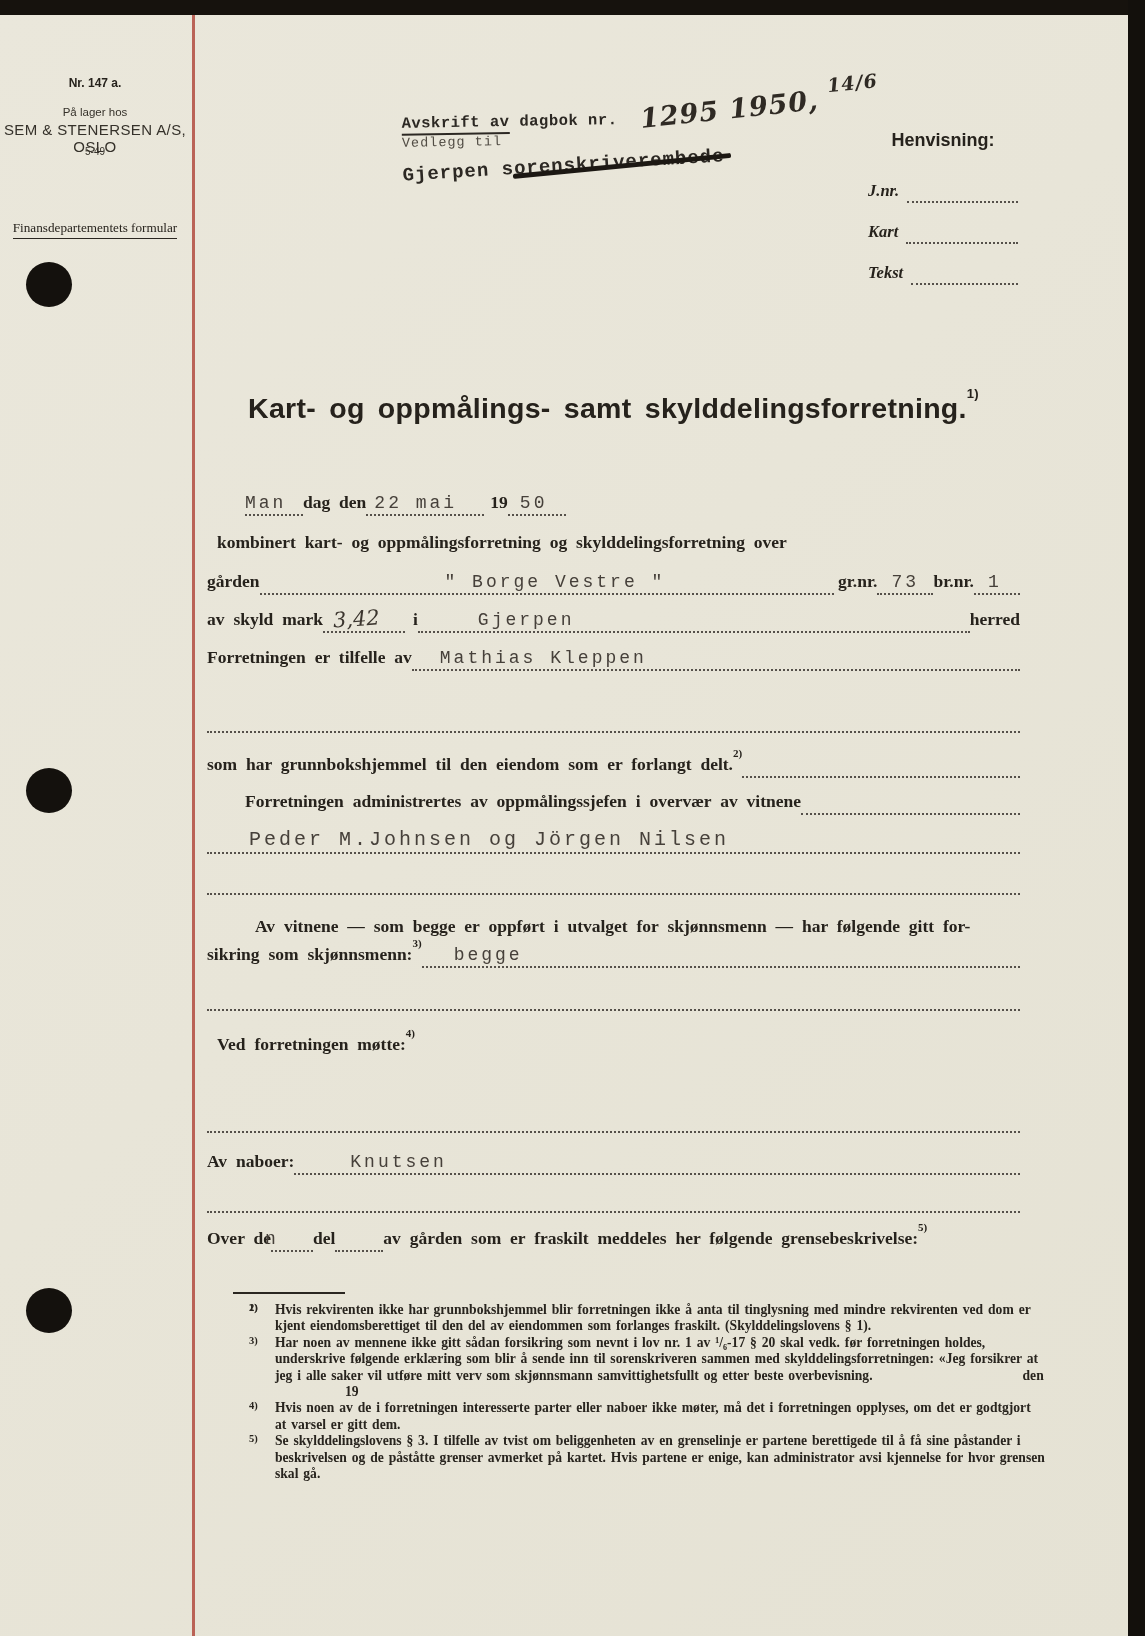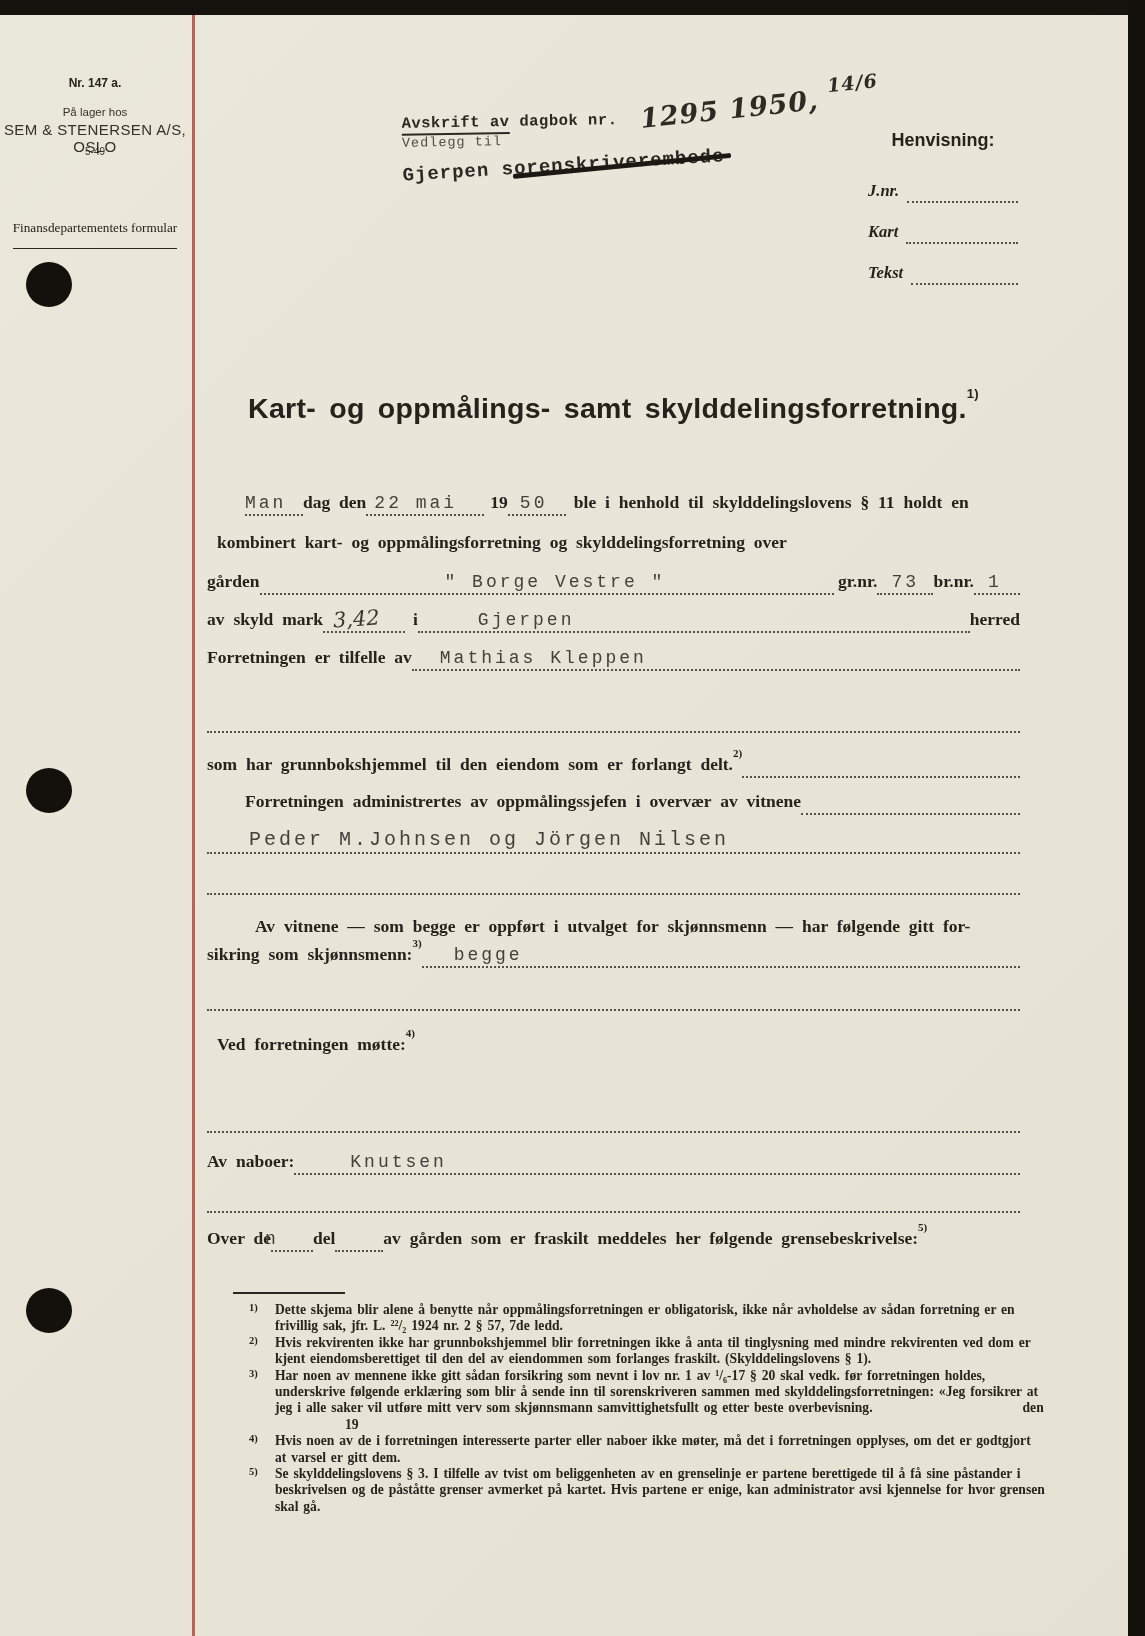--- a/index.html
+++ b/index.html
@@ -17,21 +17,21 @@
   
   .m-num{position:absolute;left:0;top:76px;width:190px;text-align:center;
     font-family:"Liberation Sans",sans-serif;font-weight:bold;font-size:12px;}
   .m-stock1{position:absolute;left:0;top:106px;width:190px;text-align:center;
     font-family:"Liberation Sans",sans-serif;font-size:11.5px;color:#35312a;}
   .m-stock2{position:absolute;left:0;top:121px;width:190px;text-align:center;
     font-family:"Liberation Sans",sans-serif;font-size:15px;letter-spacing:.4px;color:#35312a;}
   .m-code{position:absolute;left:0;top:146px;width:190px;text-align:center;
     font-family:"Liberation Sans",sans-serif;font-size:10px;color:#35312a;}
   .m-dept{position:absolute;left:0;top:220px;width:190px;text-align:center;font-size:13.2px;}
-  .m-dept span{display:inline-block;border-bottom:1.5px solid #2a2620;padding-bottom:12px;}
+  .m-dept span{display:inline-block;border-bottom:1.5px solid #2a2620;padding-bottom:2px;}
 
   
   .stamp{position:absolute;left:402px;top:112px;transform:rotate(-1deg);
     font-family:"Liberation Mono","DejaVu Sans Mono",monospace;color:#2c2823;}
   .stamp-l1{font-size:15.5px;font-weight:bold;letter-spacing:.5px;white-space:nowrap;}
   .stamp-l1 .u{border-bottom:2px solid #2c2823;padding-bottom:1px;}
   .stamp-l1 .r{margin-left:10px;}
   .hand-num{position:absolute;left:238px;top:-22px;width:260px;
     font-family:"DejaVu Serif",serif;font-style:italic;font-size:27px;color:#2f2a24;
     transform:rotate(-5deg);white-space:nowrap;letter-spacing:1px;}
@@ -131,21 +131,20 @@
   <div class="doc-title">
     <span>Kart- og oppmålings- samt skylddelingsforretning.</span><sup>1)</sup>
   </div>
 
   <div class="fline" style="top:484px">
     <span class="dot ind" style="width:58px"><span class="typed">Man</span></span>
       <span class="lbl">dag den</span>
       <span class="dot" style="width:118px"><span class="typed" style="margin-left:8px">22 mai</span></span>
       <span class="lbl" style="margin-left:6px">19</span>
       <span class="dot" style="width:58px"><span class="typed" style="margin-left:12px">50</span></span>
-      <span class="lbl" style="margin-left:8px">ble i henhold til skylddelingslovens § 11 holdt en</span>
   </div>
   <div class="tline" style="top:532px">kombinert kart- og oppmålingsforretning og skylddelingsforretning over</div>
 
   <div class="fline" style="top:563px">
     <span class="lbl">gården</span>
       <span class="dot grow"><span class="typed" style="margin-left:185px">" Borge Vestre "</span></span>
       <span class="lbl" style="margin-left:4px">gr.nr.</span>
       <span class="dot" style="width:56px"><span class="typed" style="margin-left:14px">73</span></span>
       <span class="lbl">br.nr.</span>
       <span class="dot" style="width:46px"><span class="typed" style="margin-left:14px">1</span></span>
@@ -210,21 +209,20 @@
       <span class="dot" style="width:42px"><span class="typed" style="margin-left:-6px">n</span></span>
       <span class="lbl">del</span>
       <span class="dot" style="width:48px"></span>
       <span class="lbl"><span>av gården som er fraskilt meddeles her følgende grensebeskrivelse:</span><sup>5)</sup></span>
   </div>
 
   <div class="fnrule"></div>
   <div class="footnotes">
     <div class="fnote">
       <span class="fnum">1)</span>
-      <span>Dette skjema blir alene å benytte når oppmålingsforretningen er obligatorisk, ikke når avholdelse av sådan forretning er en frivillig sak, jfr. L. ²²/₂ 1924 nr. 2 § 57, 7de ledd.</span>
     </div>
     <div class="fnote">
       <span class="fnum">2)</span>
       <span>Hvis rekvirenten ikke har grunnbokshjemmel blir forretningen ikke å anta til tinglysning med mindre rekvirenten ved dom er kjent eiendomsberettiget til den del av eiendommen som forlanges fraskilt. (Skylddelingslovens § 1).</span>
     </div>
     <div class="fnote">
       <span class="fnum">3)</span>
       <span>Har noen av mennene ikke gitt sådan forsikring som nevnt i lov nr. 1 av ¹/₆-17 § 20 skal vedk. før forretningen holdes, underskrive følgende erklæring som blir å sende inn til sorenskriveren sammen med skylddelingsforretningen: «Jeg forsikrer at jeg i alle saker vil utføre mitt verv som skjønnsmann samvittighetsfullt og etter beste overbevisning.</span><span class="sp1"></span><span>den</span><span class="sp2"></span><span>19</span>
     </div>
     <div class="fnote">

